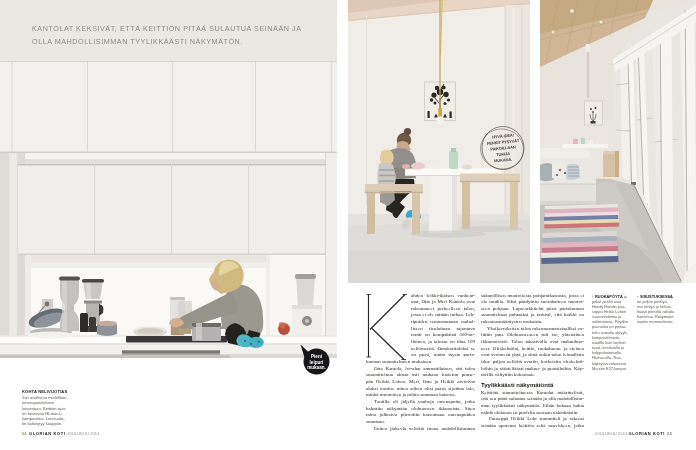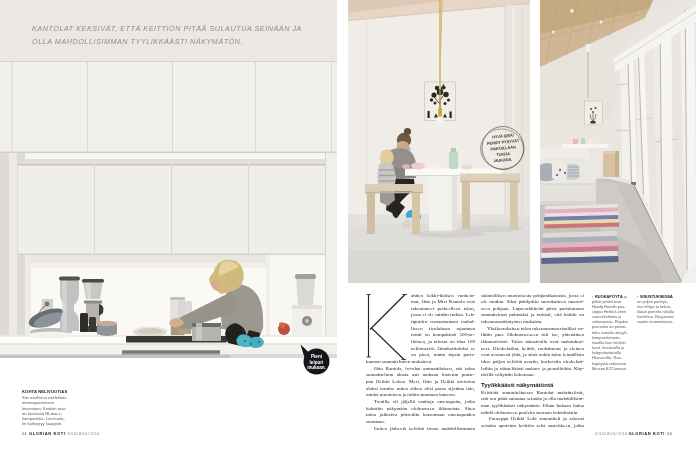--- a/index.html
+++ b/index.html
@@ -8,21 +8,21 @@
   .abs{position:absolute;}
   .serif{font-family:"Liberation Serif",serif;}
   .jline{text-align:justify;text-align-last:justify;}
   .cl{white-space:nowrap;}
   .jend{text-align:left;text-align-last:left;}
 </style>
 </head>
 <body>
 <div id="page">
 
-<div class="abs" style="left:0;top:0;width:337px;height:358px;font-style:italic;">
+<div class="abs" style="left:0;top:0;width:337px;height:358px;">
 <svg width="337" height="358" viewBox="0 0 337 358">
 
   <rect x="0" y="0" width="337" height="358" fill="#ebe8e4"></rect>
 
   <g>
     <rect x="0" y="61" width="337" height="92" fill="#f2f0ec"></rect>
     <line x1="0" y1="61.5" x2="337" y2="61.5" stroke="#d6d3cd" stroke-width="1"></line>
     <line x1="12" y1="61" x2="12" y2="153" stroke="#ddd9d4" stroke-width="1"></line>
     <line x1="87.5" y1="61" x2="87.5" y2="153" stroke="#dcd8d3" stroke-width="1"></line>
     <line x1="172.5" y1="61" x2="172.5" y2="153" stroke="#dcd8d3" stroke-width="1"></line>

